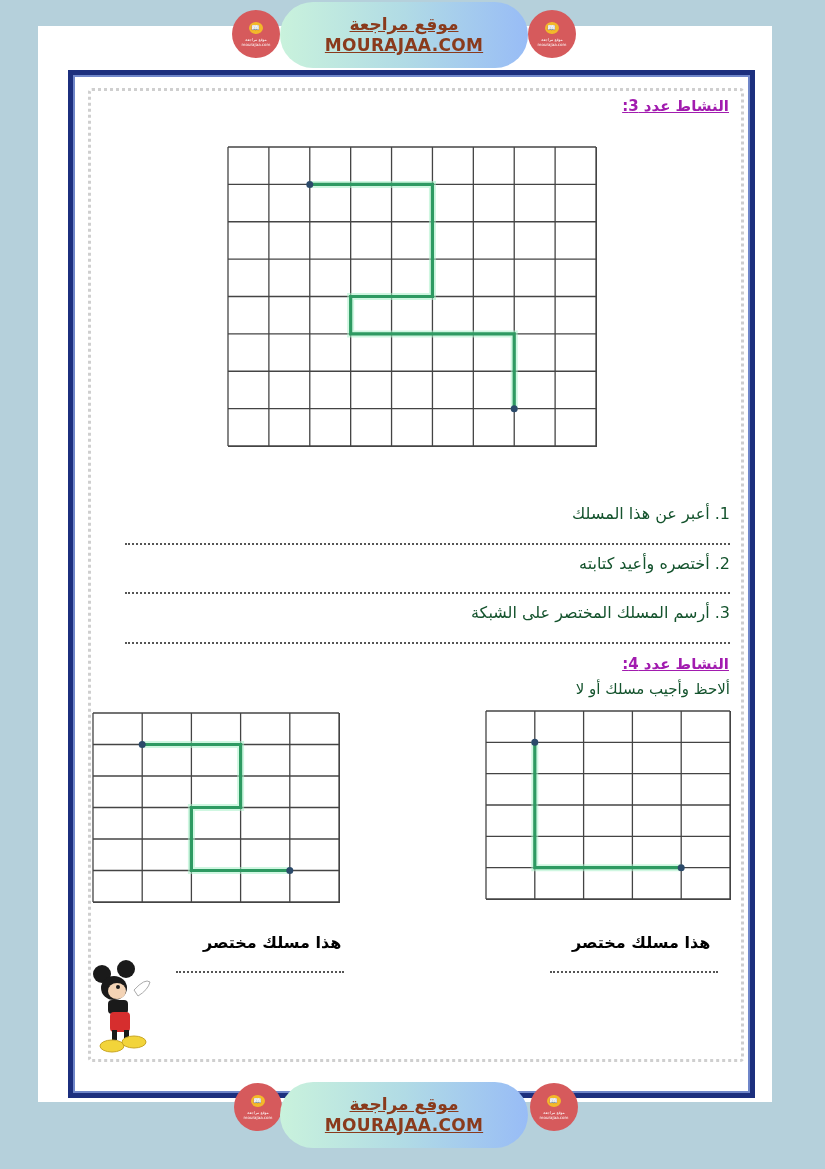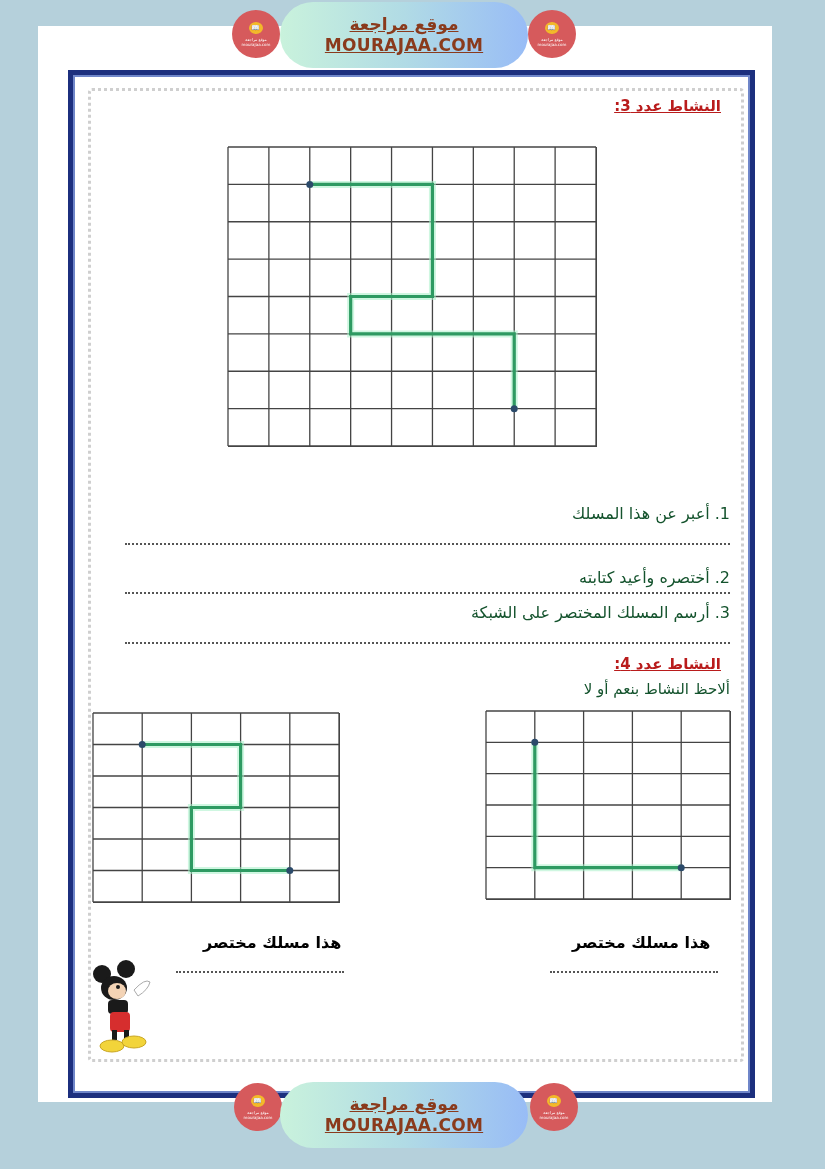--- a/index.html
+++ b/index.html
@@ -40,22 +40,22 @@
     background: #d65a5c;
     display: flex; flex-direction: column; align-items: center; justify-content: center;
   }
   .logo .book {
     width: 14px; height: 12px; border-radius: 50%; background: #f2b92a;
     display: flex; align-items: center; justify-content: center;
     font-size: 7px; color: #fff; font-weight: bold;
   }
   .logo .ltxt { font-size: 4px; color: #fff; line-height: 5px; margin-top: 3px; text-align: center; }
   .section-title {
-    position: absolute; right: 104px; font-size: 15px; font-weight: bold;
-    color: #b91c1c; text-decoration: underline; direction: rtl;
+    position: absolute; right: 96px; font-size: 15px; font-weight: bold;
+    color: #a21caf; text-decoration: underline; direction: rtl;
   }
   .grid {
     position: absolute; border-right: 1.5px solid #444; border-bottom: 1.5px solid #444;
     background-color: #fff;
   }
   .grid svg { position: absolute; left: 0; top: 0; overflow: visible; }
   .question {
     position: absolute; right: 95px; font-size: 16px; color: #14532d; direction: rtl;
     font-family: "DejaVu Sans", sans-serif;
   }
@@ -115,27 +115,27 @@
       <line y1="299" y2="299" x1="0" x2="368" stroke="#444" stroke-width="1.3"></line>
       <polyline points="81.77777777777777,37.375 204.44444444444443,37.375 204.44444444444443,149.5 122.66666666666666,149.5 122.66666666666666,186.875 286.2222222222222,186.875 286.2222222222222,261.625" fill="none" stroke="#a8f0c8" stroke-width="7" stroke-opacity="0.55"></polyline>
       <polyline points="81.77777777777777,37.375 204.44444444444443,37.375 204.44444444444443,149.5 122.66666666666666,149.5 122.66666666666666,186.875 286.2222222222222,186.875 286.2222222222222,261.625" fill="none" stroke="#2e9a62" stroke-width="3.2"></polyline>
       <circle cx="81.77777777777777" cy="37.375" r="3.5" fill="#2b4a6a"></circle>
       <circle cx="286.2222222222222" cy="261.625" r="3.5" fill="#2b4a6a"></circle>
     </svg>
   </div>
 
 <div class="question" style="top:504px;">1. أعبر عن هذا المسلك</div>
 <div class="dots" style="left:125px; top:543px; width:605px;"></div>
-<div class="question" style="top:554px;margin-top:14px;">2. أختصره وأعيد كتابته</div>
+<div class="question" style="top:554px;">2. أختصره وأعيد كتابته</div>
 <div class="dots" style="left:125px; top:592px; width:605px;"></div>
 <div class="question" style="top:603px;">3. أرسم المسلك المختصر على الشبكة</div>
 <div class="dots" style="left:125px; top:642px; width:605px;"></div>
 
 <div class="section-title" style="top:655px;">النشاط عدد 4:</div>
-<div class="question" style="top:680px; font-size:15px;">ألاحظ النشاط بنعم أو لا</div>
+<div class="question" style="top:680px; font-size:15px;">ألاحظ وأجيب مسلك أو لا</div>
 
 <div class="grid" id="grid-a4-right" style="left:486px; top:711px; width:244px; height:188px;">
     <svg width="244" height="188">
       <line x1="0" x2="0" y1="0" y2="188" stroke="#444" stroke-width="1.3"></line>
       <line x1="48.8" x2="48.8" y1="0" y2="188" stroke="#444" stroke-width="1.3"></line>
       <line x1="97.6" x2="97.6" y1="0" y2="188" stroke="#444" stroke-width="1.3"></line>
       <line x1="146.39999999999998" x2="146.39999999999998" y1="0" y2="188" stroke="#444" stroke-width="1.3"></line>
       <line x1="195.2" x2="195.2" y1="0" y2="188" stroke="#444" stroke-width="1.3"></line>
       <line x1="244" x2="244" y1="0" y2="188" stroke="#444" stroke-width="1.3"></line>
       <line y1="0" y2="0" x1="0" x2="244" stroke="#444" stroke-width="1.3"></line>

